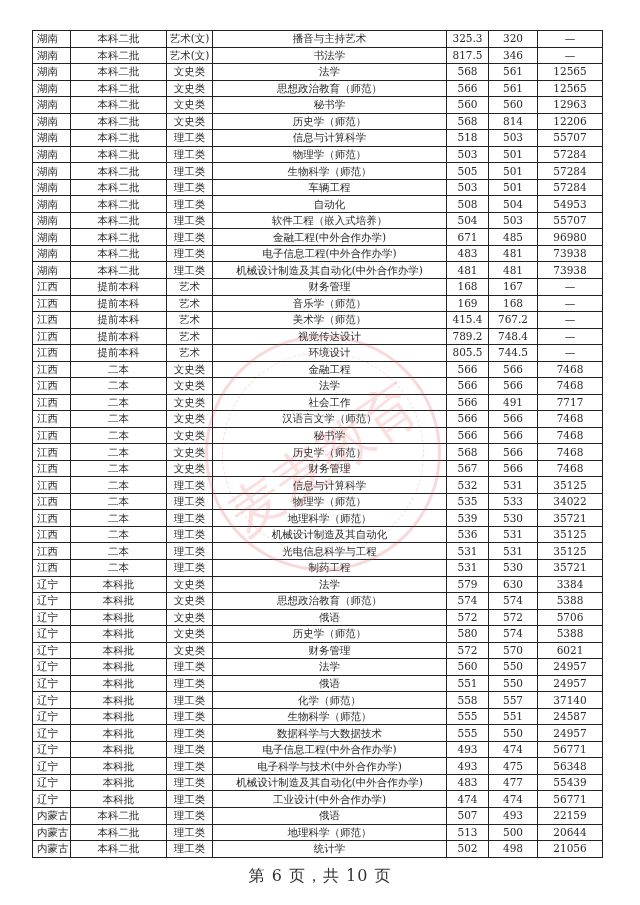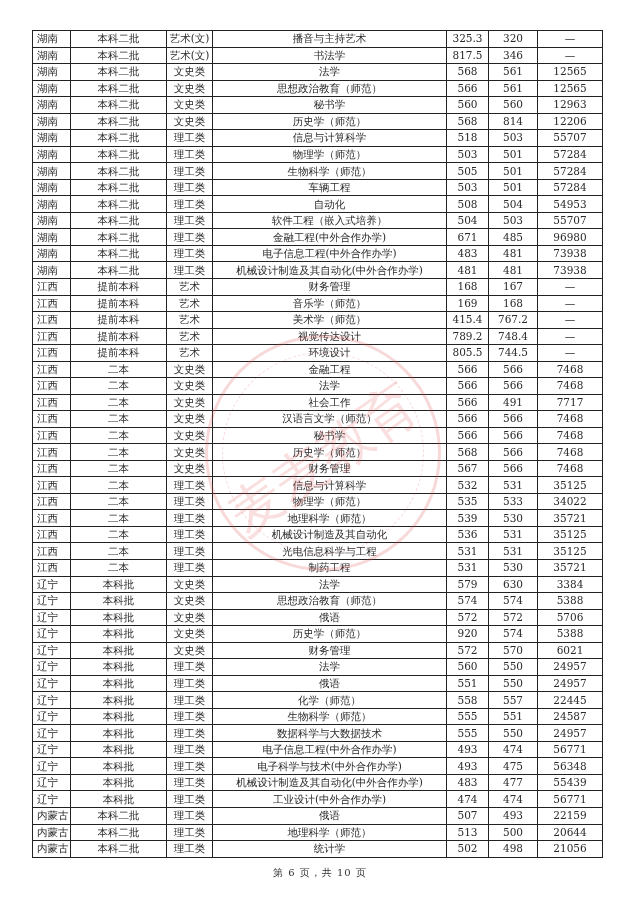--- a/index.html
+++ b/index.html
@@ -7,21 +7,21 @@
          font-family: "DejaVu Serif", "Liberation Serif", serif; color: #2a2a2a; }
   .page { position: absolute; left: 0; top: 0; width: 640px; height: 905px; }
   table.scores { position: absolute; left: 32px; top: 30px; border-collapse: collapse;
                  table-layout: fixed; width: 570px; }
   table.scores td { border: 1px solid #222; height: 15.54px; padding: 0; font-size: 10.5px;
                     line-height: 15px; text-align: center; white-space: nowrap; overflow: hidden; }
   table.scores td.prov { text-align: left; padding-left: 4px; }
   col.c1 { width: 38px; } col.c2 { width: 96px; } col.c3 { width: 46px; }
   col.c4 { width: 234px; } col.c5 { width: 42px; } col.c6 { width: 49px; } col.c7 { width: 65px; }
   .footer { position: absolute; top: 866px; left: 0; width: 640px; text-align: center;
-            font-size: 10px; color: #333; letter-spacing: 1px; }
+            font-size: 16px; color: #333; letter-spacing: 1px; }
   .watermark { position: absolute; left: 205px; top: 335px; width: 230px; height: 230px;
                border-radius: 50%; border: 3px solid rgba(220,80,80,0.22); pointer-events: none; }
   .watermark .inner { position: absolute; left: 14px; top: 14px; right: 14px; bottom: 14px;
                       border-radius: 50%; border: 1.5px dashed rgba(220,80,80,0.22); }
   .watermark .wtext { position: absolute; left: 0; top: 86px; width: 230px; text-align: center;
                       font-size: 54px; color: rgba(220,80,80,0.18); transform: rotate(-35deg);
                       font-family: "DejaVu Sans", sans-serif; }
 </style>
 </head>
 <body>
@@ -360,21 +360,21 @@
           <td>俄语</td>
           <td>572</td>
           <td>572</td>
           <td>5706</td>
         </tr>
         <tr>
           <td class="prov">辽宁</td>
           <td>本科批</td>
           <td>文史类</td>
           <td>历史学（师范）</td>
-          <td>920</td>
+          <td>580</td>
           <td>574</td>
           <td>5388</td>
         </tr>
         <tr>
           <td class="prov">辽宁</td>
           <td>本科批</td>
           <td>文史类</td>
           <td>财务管理</td>
           <td>572</td>
           <td>570</td>
@@ -398,21 +398,21 @@
           <td>550</td>
           <td>24957</td>
         </tr>
         <tr>
           <td class="prov">辽宁</td>
           <td>本科批</td>
           <td>理工类</td>
           <td>化学（师范）</td>
           <td>558</td>
           <td>557</td>
-          <td>22445</td>
+          <td>37140</td>
         </tr>
         <tr>
           <td class="prov">辽宁</td>
           <td>本科批</td>
           <td>理工类</td>
           <td>生物科学（师范）</td>
           <td>555</td>
           <td>551</td>
           <td>24587</td>
         </tr>

